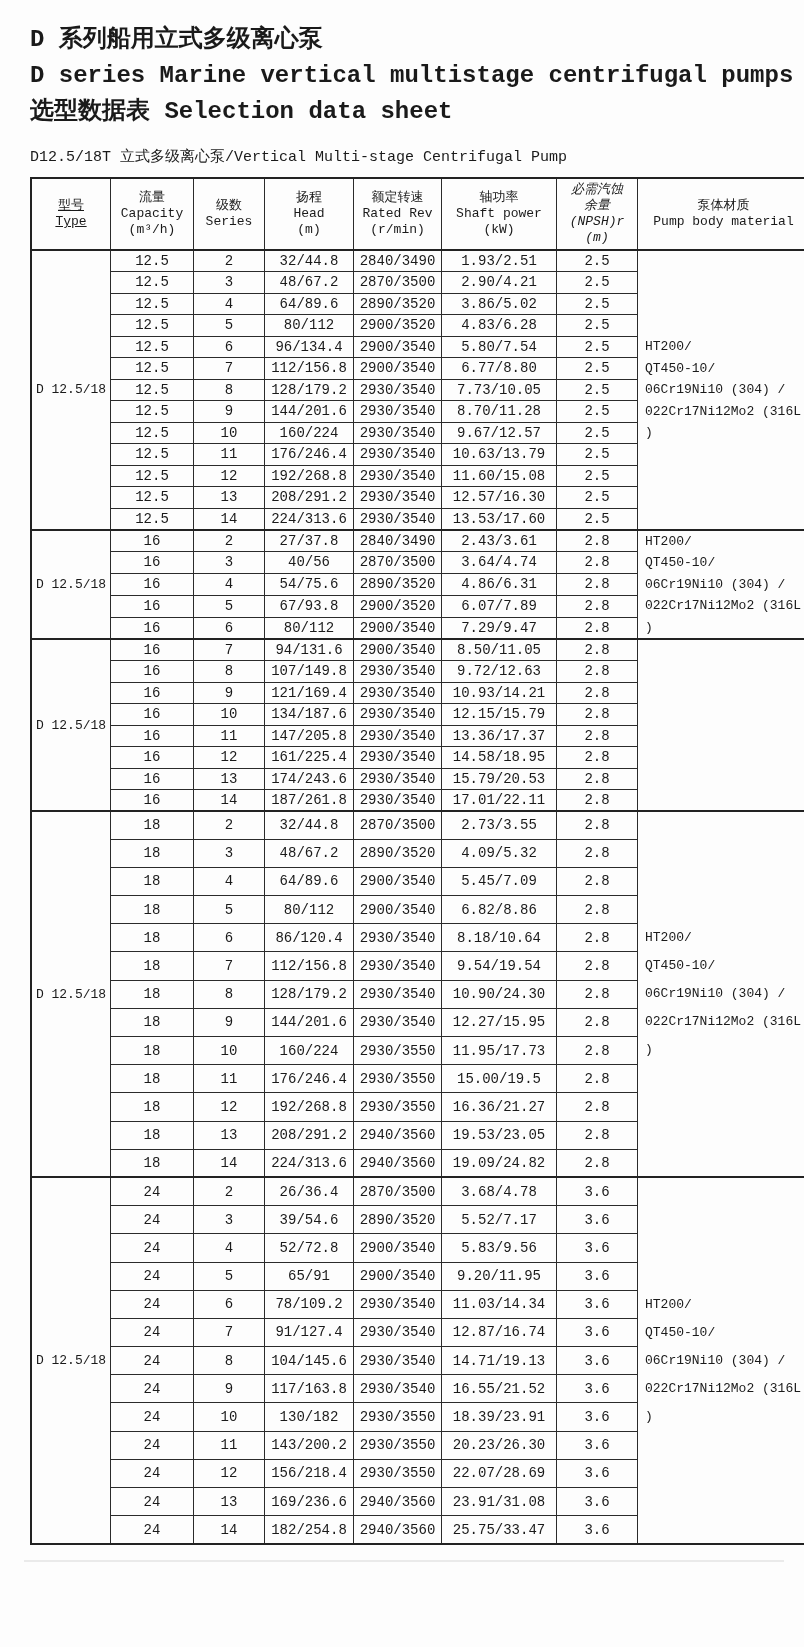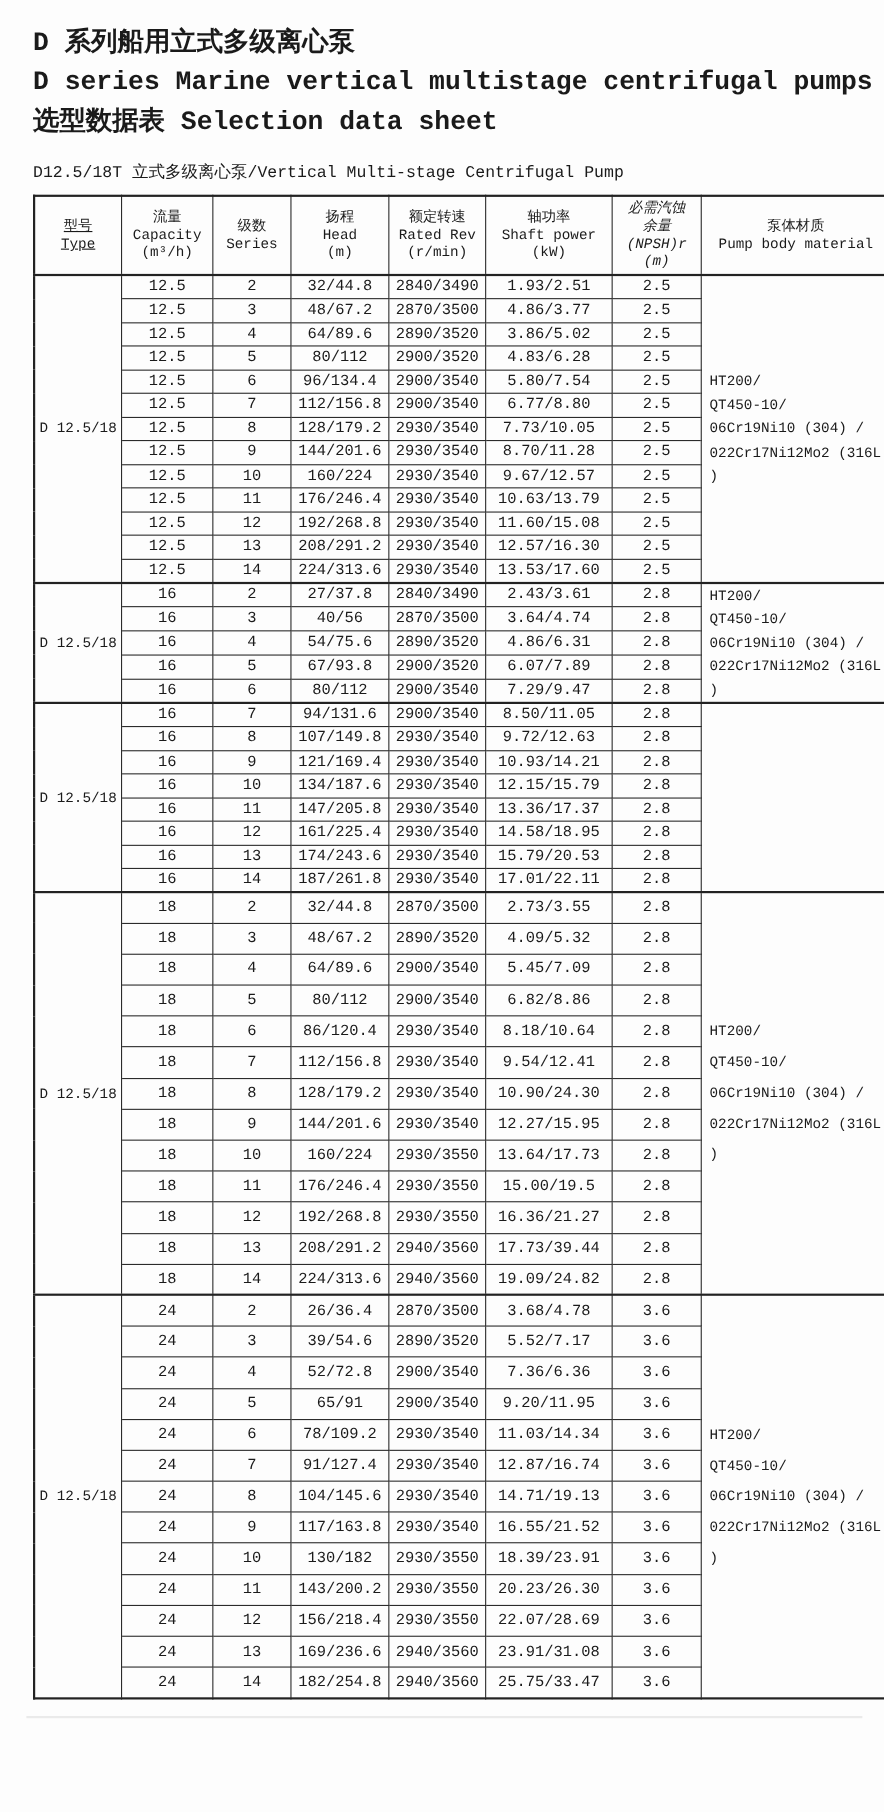--- a/index.html
+++ b/index.html
@@ -107,21 +107,21 @@
             <div>06Cr19Ni10 (304) /</div>
             <div>022Cr17Ni12Mo2 (316L</div>
             <div>)</div>
           </td>
         </tr>
         <tr>
           <td>12.5</td>
           <td>3</td>
           <td>48/67.2</td>
           <td>2870/3500</td>
-          <td>4.86/3.77</td>
+          <td>2.90/4.21</td>
           <td>2.5</td>
         </tr>
         <tr>
           <td>12.5</td>
           <td>4</td>
           <td>64/89.6</td>
           <td>2890/3520</td>
           <td>3.86/5.02</td>
           <td>2.5</td>
         </tr>
@@ -371,21 +371,21 @@
           <td>86/120.4</td>
           <td>2930/3540</td>
           <td>8.18/10.64</td>
           <td>2.8</td>
         </tr>
         <tr>
           <td>18</td>
           <td>7</td>
           <td>112/156.8</td>
           <td>2930/3540</td>
-          <td>9.54/12.41</td>
+          <td>9.54/19.54</td>
           <td>2.8</td>
         </tr>
         <tr>
           <td>18</td>
           <td>8</td>
           <td>128/179.2</td>
           <td>2930/3540</td>
           <td>10.90/24.30</td>
           <td>2.8</td>
         </tr>
@@ -395,21 +395,21 @@
           <td>144/201.6</td>
           <td>2930/3540</td>
           <td>12.27/15.95</td>
           <td>2.8</td>
         </tr>
         <tr>
           <td>18</td>
           <td>10</td>
           <td>160/224</td>
           <td>2930/3550</td>
-          <td>13.64/17.73</td>
+          <td>11.95/17.73</td>
           <td>2.8</td>
         </tr>
         <tr>
           <td>18</td>
           <td>11</td>
           <td>176/246.4</td>
           <td>2930/3550</td>
           <td>15.00/19.5</td>
           <td>2.8</td>
         </tr>
@@ -419,21 +419,21 @@
           <td>192/268.8</td>
           <td>2930/3550</td>
           <td>16.36/21.27</td>
           <td>2.8</td>
         </tr>
         <tr>
           <td>18</td>
           <td>13</td>
           <td>208/291.2</td>
           <td>2940/3560</td>
-          <td>17.73/39.44</td>
+          <td>19.53/23.05</td>
           <td>2.8</td>
         </tr>
         <tr>
           <td>18</td>
           <td>14</td>
           <td>224/313.6</td>
           <td>2940/3560</td>
           <td>19.09/24.82</td>
           <td>2.8</td>
         </tr>
@@ -461,21 +461,21 @@
           <td>39/54.6</td>
           <td>2890/3520</td>
           <td>5.52/7.17</td>
           <td>3.6</td>
         </tr>
         <tr>
           <td>24</td>
           <td>4</td>
           <td>52/72.8</td>
           <td>2900/3540</td>
-          <td>7.36/6.36</td>
+          <td>5.83/9.56</td>
           <td>3.6</td>
         </tr>
         <tr>
           <td>24</td>
           <td>5</td>
           <td>65/91</td>
           <td>2900/3540</td>
           <td>9.20/11.95</td>
           <td>3.6</td>
         </tr>

